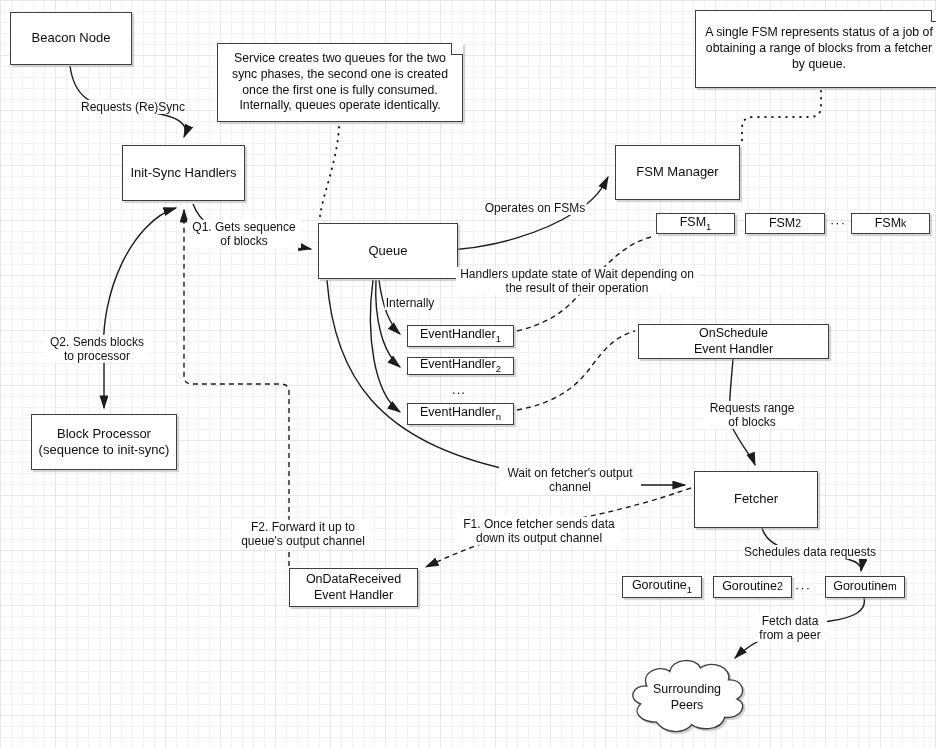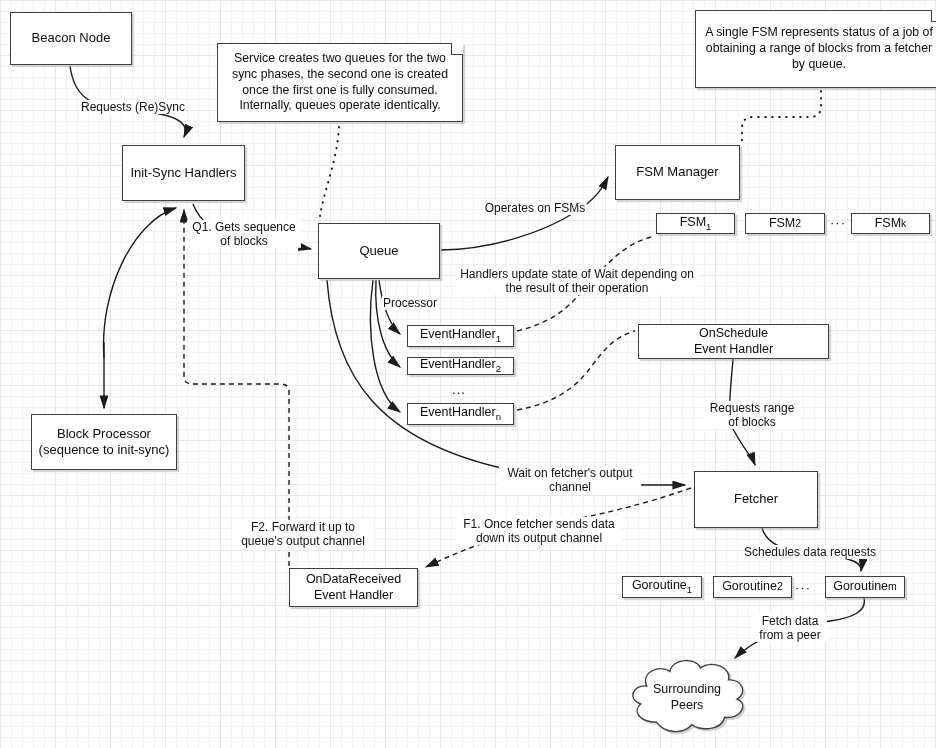--- a/index.html
+++ b/index.html
@@ -98,21 +98,21 @@
     <span><span>FSM</span><sub class="sfx">1</sub></span>
   </div>
   <div class="node small" style="left:745px;top:213px;width:80px;height:21px;">
     <span><span>FSM</span><span class="sfx">2</span></span>
   </div>
   <div class="ellipsis" style="left:838px;top:222px;">···</div>
   <div class="node small" style="left:851px;top:213px;width:79px;height:21px;">
     <span><span>FSM</span><span class="sfx">k</span></span>
   </div>
 
-  <div class="node" style="left:318px;top:223px;width:122px;height:56px;">
+  <div class="node" style="left:318px;top:223px;width:140px;height:56px;">
     <span>Queue</span>
   </div>
 
   <div class="node small" style="left:407px;top:325px;width:107px;height:22px;">
     <span><span>EventHandler</span><sub class="sfx">1</sub></span>
   </div>
   <div class="node small" style="left:407px;top:357px;width:107px;height:18px;">
     <span><span>EventHandler</span><sub class="sfx">2</sub></span>
   </div>
   <div class="ellipsis" style="left:459px;top:389px;">...</div>
@@ -155,23 +155,24 @@
       <path fill="#ffffff" stroke="#3f3f3f" stroke-width="1.4" vector-effect="non-scaling-stroke" d="M 25 54 C 11 54 5 45 12 39 C 1 35 5 23 17 24 C 12 12 28 6 36 12 C 38 1 57 0 61 9 C 71 2 87 9 84 19 C 95 18 100 30 91 35 C 101 39 94 52 81 50 C 78 62 59 61 54 56 C 47 65 31 63 25 54 Z"></path>
     </svg>
     <div class="cloud-text">
       <div>Surrounding</div>
       <div>Peers</div>
     </div>
   </div>
 
   <div class="elabel nowrap" style="left:133px;top:107px;">Requests (Re)Sync</div>
   <div class="elabel" style="left:244px;top:234px;width:112px;">Q1. Gets sequence of blocks</div>
+  <div class="elabel" style="left:97px;top:349px;width:104px;">Q2. Sends blocks to processor</div>
   <div class="elabel nowrap" style="left:535px;top:208px;">Operates on FSMs</div>
   <div class="elabel" style="left:577px;top:281px;width:240px;">Handlers update state of Wait depending on the result of their operation</div>
-  <div class="elabel nowrap" style="left:410px;top:303px;">Processor</div>
+  <div class="elabel nowrap" style="left:410px;top:303px;">Internally</div>
   <div class="elabel" style="left:752px;top:415px;width:95px;">Requests range of blocks</div>
   <div class="elabel" style="left:570px;top:480px;width:140px;">Wait on fetcher's output channel</div>
   <div class="elabel" style="left:539px;top:531px;width:162px;">F1. Once fetcher sends data down its output channel</div>
   <div class="elabel" style="left:303px;top:534px;width:138px;">F2. Forward it up to queue's output channel</div>
   <div class="elabel nowrap" style="left:810px;top:552px;">Schedules data requests</div>
   <div class="elabel" style="left:790px;top:628px;width:72px;">Fetch data from a peer</div>
 
 </div>
 
 </body></html>

